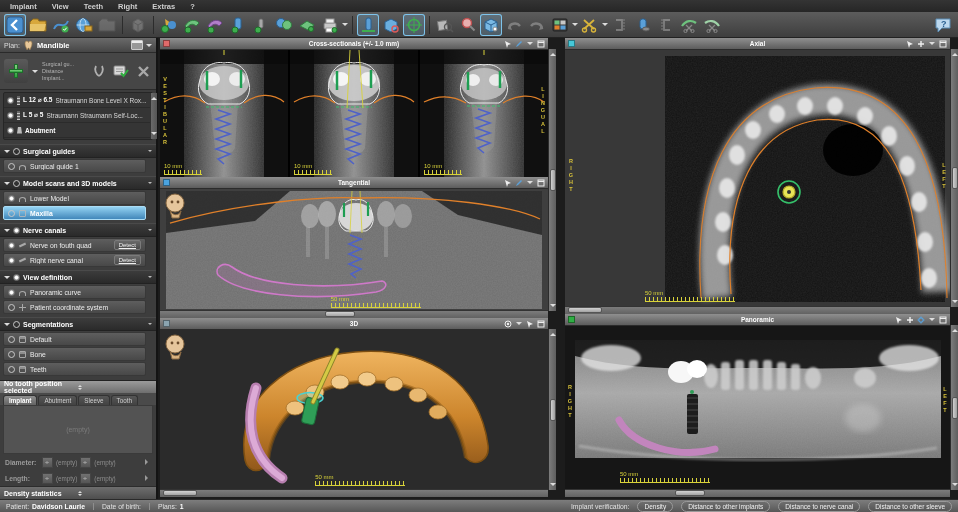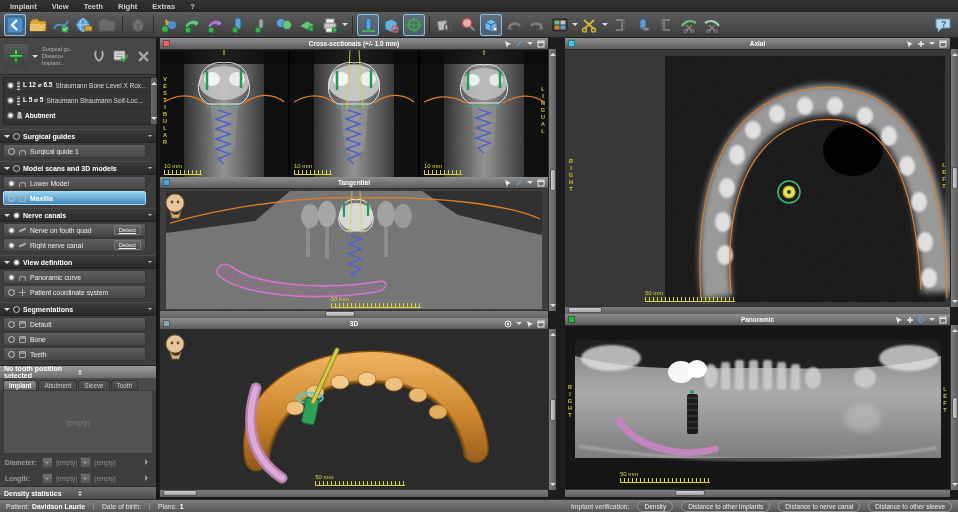--- a/index.html
+++ b/index.html
@@ -364,20 +364,29 @@
     <div class="spring"></div>
     <div class="tico">
         <svg width="18" height="16">
           <path d="M2,2 h14 v9 h-8 l-4,4 v-4 h-2 z" fill="#bcd8ee" stroke="#5a8cb4"></path>
           <text x="7" y="9.5" font-size="9" font-weight="bold" fill="#2a6090">?</text>
         </svg>
       </div>
   </div>
 
   <div class="sidebar">
+    <div class="s-head">
+      <span class="lbl">Plan:</span>
+      <svg width="11" height="10">
+          <path d="M2,3.5 C2,0.5 5,0.5 5.5,2.5 C6,0.5 9,0.5 9,3.5 C9,6 8,7 7.2,9.5 L6.4,9.5 C6.1,7.5 4.9,7.5 4.6,9.5 L3.8,9.5 C3,7 2,6 2,3.5 Z" fill="#e8c89a" stroke="#9a7a4a" stroke-width="0.7"></path>
+        </svg>
+      <span class="name">Mandible</span>
+      <span class="panel-ico"></span>
+      <span class="caret-down"></span>
+    </div>
     <div class="s-toolbox">
       <div class="plus-btn">
           <div class="p"></div>
         </div>
       <span class="caret-down"></span>
       <div class="mini-labels">
         <span>Surgical gu...</span>
         <span>Distance</span>
         <span>Implant...</span>
       </div>

